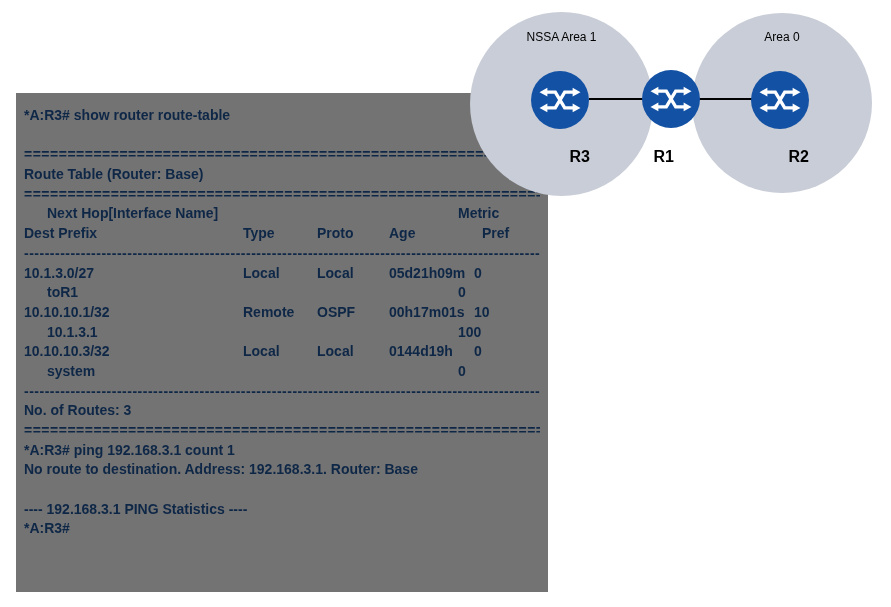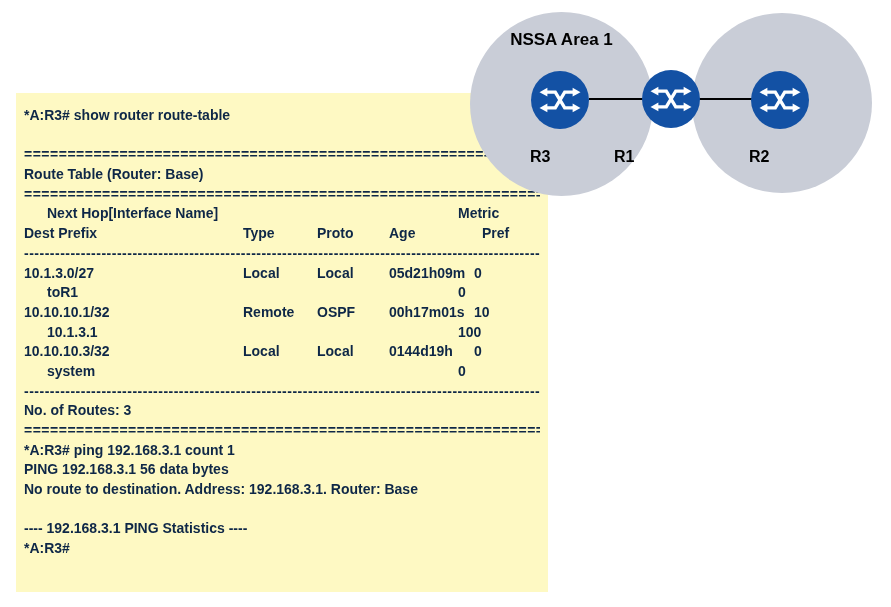--- a/index.html
+++ b/index.html
@@ -16,21 +16,21 @@
     overflow: hidden;
   }
 
   
   .console {
     position: absolute;
     left: 16px;
     top: 93px;
     width: 532px;
     height: 499px;
-    background: #fef9c3;
+    background: #737373;
     color: #0e2747;
     font-size: 14px;
     font-weight: bold;
     padding: 13px 0 0 8px;
     box-sizing: border-box;
     z-index: 1;
   }
   .line {
     position: relative;
     height: 19.7px;
@@ -57,22 +57,22 @@
     background: #c9cdd7;
     z-index: 2;
   }
   .area1 { left: 470px; top: 12px; width: 183px; height: 184px; }
   .area2 { left: 692px; top: 13px; width: 180px; height: 180px; }
 
   .area-label {
     position: absolute;
     z-index: 4;
     color: #000000;
-    font-weight: bold;
-    font-size: 17px;
+    font-weight: normal;
+    font-size: 12px;
     text-align: center;
   }
   .area1-label { left: 470px; top: 30px; width: 183px; }
   .area2-label { left: 692px; top: 30px; width: 180px; }
 
   .link {
     position: absolute;
     height: 2px;
     background: #000000;
     z-index: 3;
@@ -94,21 +94,21 @@
   .router-r3 { left: 531px; top: 71px; }
   .router-r1 { left: 642px; top: 70px; }
   .router-r2 { left: 751px; top: 71px; }
 
   .router-label {
     position: absolute;
     z-index: 4;
     color: #000000;
     font-weight: bold;
     font-size: 16px;
-    text-align: left;
+    text-align: right;
     width: 60px;
   }
   .r3-label { left: 530px; top: 148px; }
   .r1-label { left: 614px; top: 148px; }
   .r2-label { left: 749px; top: 148px; }
 
   .router svg { display: block; }
 </style>
 </head>
 <body>
@@ -170,31 +170,31 @@
     <div class="line">
       <span class="c col-nh">system</span>
       <span class="c col-metric">0</span>
     </div>
 
     <div class="line sep">--------------------------------------------------------------------------------------------------------------</div>
     <div class="line">No. of Routes: 3</div>
     <div class="line sep">======================================================================</div>
 
     <div class="line">*A:R3# ping 192.168.3.1 count 1</div>
-    <div class="line">PING 192.168.3.1 56 data bytes</div>
     <div class="line">No route to destination. Address: 192.168.3.1. Router: Base</div>
     <div class="line"></div>
     <div class="line">---- 192.168.3.1 PING Statistics ----</div>
     <div class="line">*A:R3#</div>
   </div>
 
   <div class="area-circle area1"></div>
   <div class="area-circle area2"></div>
 
   <div class="area-label area1-label">NSSA Area 1</div>
+  <div class="area-label area2-label">Area 0</div>
 
   <div class="link link1"></div>
   <div class="link link2"></div>
 
   <div class="router router-r3">
     <svg width="42" height="42" viewBox="0 0 40 40">
       <g stroke="#ffffff" stroke-width="3.2" fill="none">
         <path d="M 6 12.5 L 15.5 12.5 L 24.5 27.5 L 34 27.5"></path>
         <path d="M 6 27.5 L 15.5 27.5 L 24.5 12.5 L 34 12.5"></path>
       </g>

